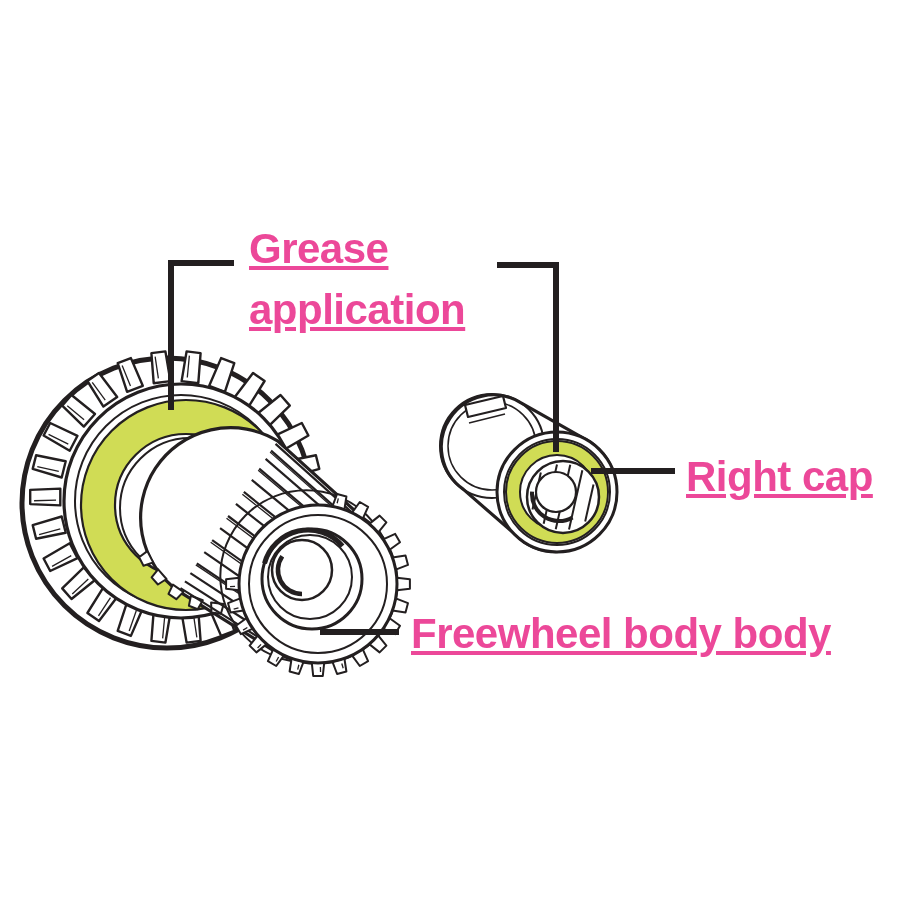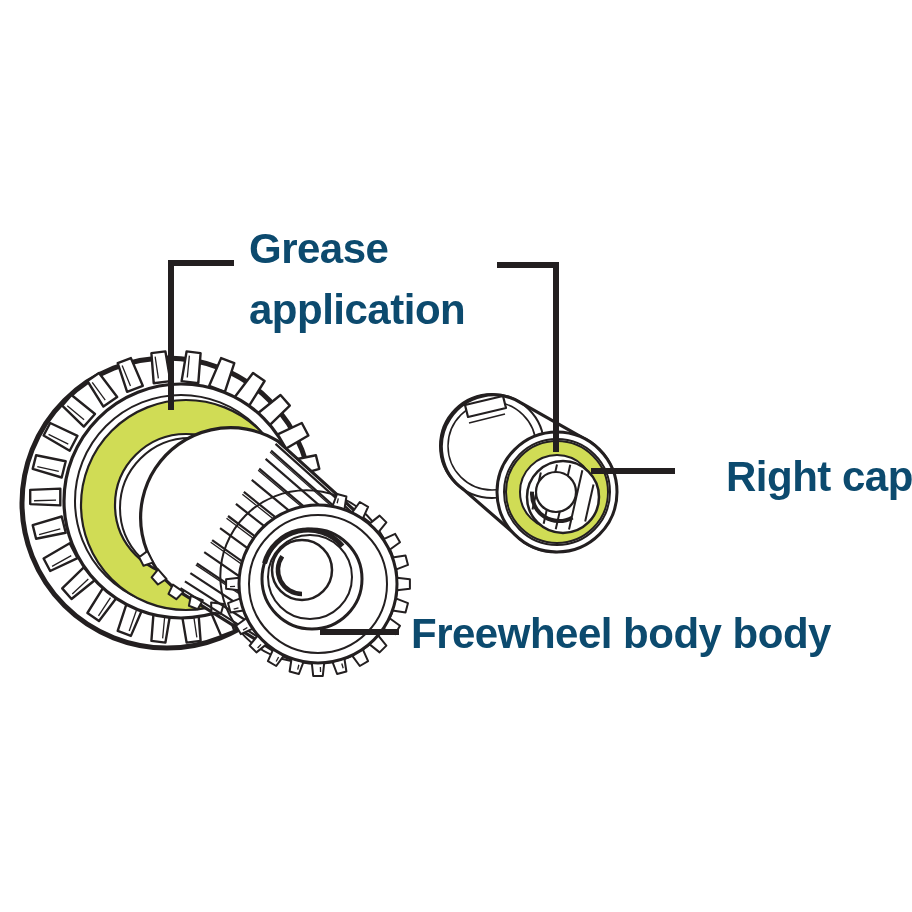--- a/index.html
+++ b/index.html
@@ -3,21 +3,21 @@
 <meta charset="utf-8">
 <style>
   html,body{margin:0;padding:0;background:#ffffff;}
   #stage{
     position:relative;width:912px;height:912px;background:#ffffff;overflow:hidden;
     font-family:"Liberation Sans", sans-serif;
   }
   #art{position:absolute;left:0;top:0;}
   .label{
     position:absolute;font-weight:700;font-size:42px;line-height:1.45;
-    letter-spacing:-0.5px;color:#0c4a6e;white-space:pre-line;
+    letter-spacing:-0.5px;color:#ec4899;white-space:pre-line;text-decoration:underline;
   }
   .label.nowrap{white-space:nowrap;}
 </style>
 </head>
 <body>
 
 <div id="stage">
 
   <svg id="art" width="912" height="912" viewBox="0 0 912 912">
     <g id="gFreewheel">
@@ -155,16 +155,16 @@
     <g id="gLeaders">
         <polyline points="234,263 171,263 171,410" fill="none" stroke="#231f20" stroke-width="6" stroke-linecap="butt" stroke-linejoin="miter"></polyline>
         <polyline points="497,265 556,265 556,452" fill="none" stroke="#231f20" stroke-width="6" stroke-linecap="butt" stroke-linejoin="miter"></polyline>
         <polyline points="591,471 675,471" fill="none" stroke="#231f20" stroke-width="6" stroke-linecap="butt" stroke-linejoin="miter"></polyline>
         <polyline points="320,632 399,632" fill="none" stroke="#231f20" stroke-width="6" stroke-linecap="butt" stroke-linejoin="miter"></polyline>
       </g>
   </svg>
 
   <div class="label" style="left:249px;top:219px;width:300px;">Grease application</div>
 
-  <div class="label nowrap" style="left:726px;top:447px;">Right cap</div>
+  <div class="label nowrap" style="left:686px;top:447px;">Right cap</div>
 
   <div class="label nowrap" style="left:411px;top:604px;">Freewheel body body</div>
 </div>
 
 </body></html>

